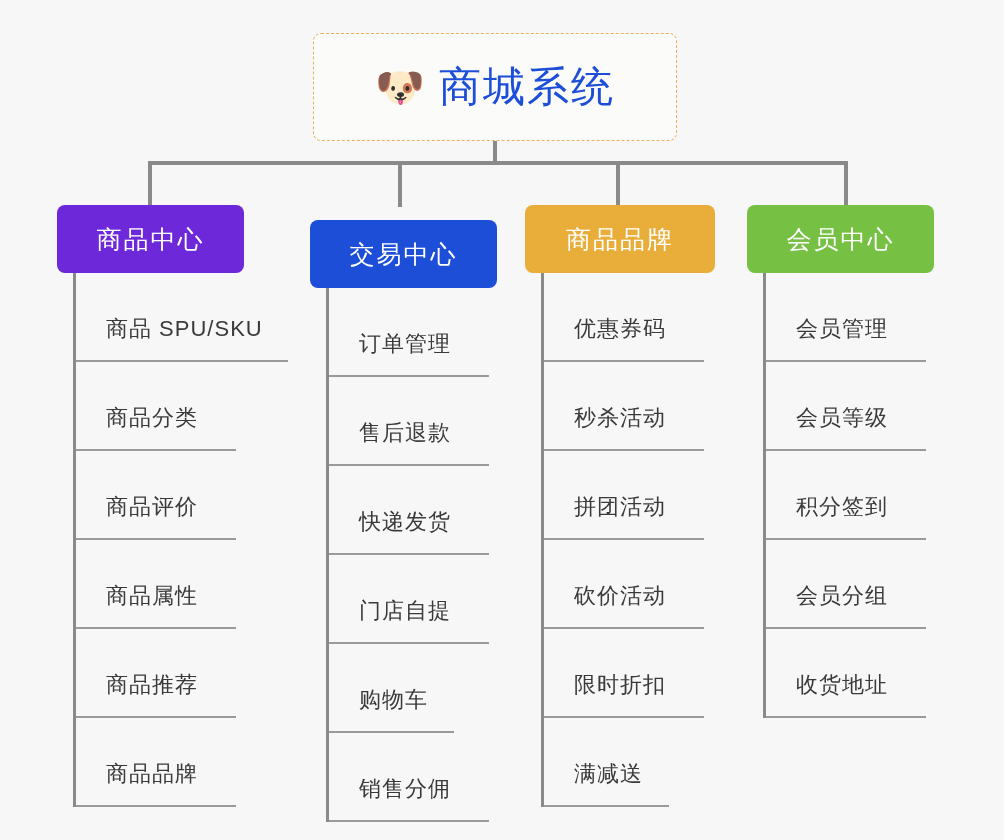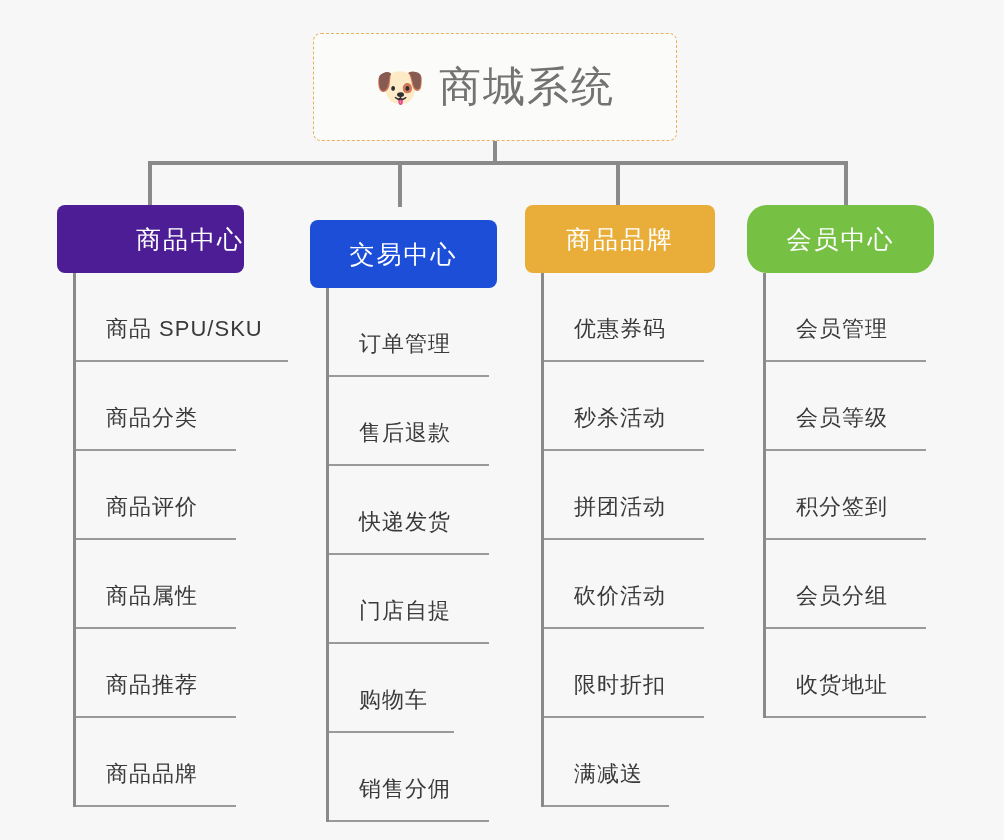--- a/index.html
+++ b/index.html
@@ -137,32 +137,32 @@
   .leaf-rule.w-4 { width: 160px; }
   .leaf-rule.w-3 { width: 125px; }
 </style>
 </head>
 <body style="background: rgb(247, 247, 247);">
 
 <div id="root-canvas">
 
   <div class="root-node" style="border-color: rgb(232, 178, 92); border-style: dashed;">
     <span class="root-emoji">🐶</span>
-    <span class="root-title" style="color: #737373;">商城系统</span>
+    <span class="root-title" style="color: #1d4ed8;">商城系统</span>
   </div>
 
   <div class="conn conn-stem" style="background: rgb(138, 138, 138);"></div>
   <div class="conn conn-bar" style="background: rgb(138, 138, 138);"></div>
   <div class="conn conn-drop d1" style="background: rgb(138, 138, 138);"></div>
   <div class="conn conn-drop d2" style="background: rgb(138, 138, 138);"></div>
   <div class="conn conn-drop d3" style="background: rgb(138, 138, 138);"></div>
   <div class="conn conn-drop d4" style="background: rgb(138, 138, 138);"></div>
 
   <div class="column col-1">
-    <div class="cat-box" style="background: #4c1d95; justify-content: flex-end;">
+    <div class="cat-box" style="background: #6d28d9;">
       <span>商品中心</span>
     </div>
     <div class="leaf-list" style="border-left-color: rgb(138, 138, 138);">
       <div class="leaf-item">
         <span class="leaf-label">商品 SPU/SKU</span>
         <span class="leaf-rule w-5"></span>
       </div>
       <div class="leaf-item">
         <span class="leaf-label">商品分类</span>
         <span class="leaf-rule w-4"></span>
@@ -244,21 +244,21 @@
         <span class="leaf-rule w-4"></span>
       </div>
       <div class="leaf-item">
         <span class="leaf-label">满减送</span>
         <span class="leaf-rule w-3"></span>
       </div>
     </div>
   </div>
 
   <div class="column col-4">
-    <div class="cat-box" style="background: rgb(118, 192, 67); border-radius: 20px;">
+    <div class="cat-box" style="background: rgb(118, 192, 67);">
       <span>会员中心</span>
     </div>
     <div class="leaf-list" style="border-left-color: rgb(138, 138, 138);">
       <div class="leaf-item">
         <span class="leaf-label">会员管理</span>
         <span class="leaf-rule w-4"></span>
       </div>
       <div class="leaf-item">
         <span class="leaf-label">会员等级</span>
         <span class="leaf-rule w-4"></span>

